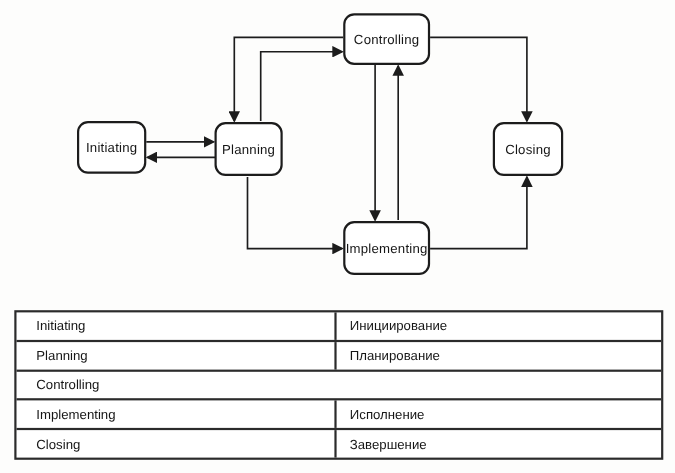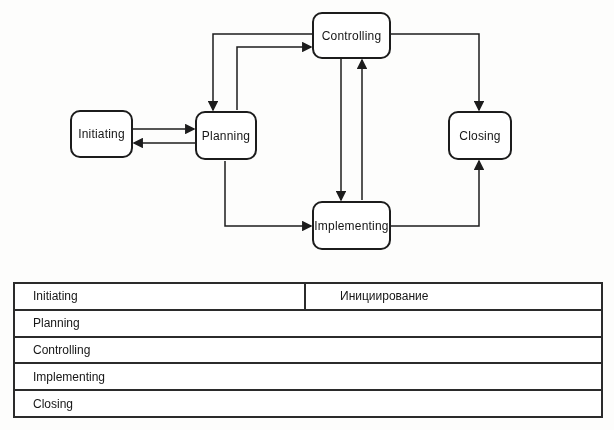--- a/index.html
+++ b/index.html
@@ -54,21 +54,21 @@
   }
   .xrow:first-child { border-top: none; }
   .xcell {
     display: flex;
     align-items: center;
     font-size: 12px;
     color: #161616;
     box-sizing: border-box;
   }
   .xcell-en { width: 289px; padding-left: 18px; }
-  .xcell-ru { flex: 1; padding-left: 34px; border-left: 2px solid #2b2b2b; }
+  .xcell-ru { flex: 1; padding-left: 12px; border-left: 2px solid #2b2b2b; }
 </style>
 </head>
 <body>
 
 <div class="canvas">
 
   <svg class="arrows" viewBox="0 0 614 430" xmlns="http://www.w3.org/2000/svg">
     <defs>
       <marker id="ah" viewBox="0 0 10 10" refX="8.5" refY="5" markerWidth="7" markerHeight="7" orient="auto-start-reverse">
         <path d="M0,0 L10,5 L0,10 z" fill="#1c1c1c"></path>
@@ -103,25 +103,28 @@
     <span>Closing</span>
   </div>
 
   <div class="xtable">
     <div class="xrow">
       <div class="xcell xcell-en">Initiating</div>
       <div class="xcell xcell-ru">Инициирование</div>
     </div>
     <div class="xrow">
       <div class="xcell xcell-en">Planning</div>
+      <div class="xcell xcell-ru">Планирование</div>
     </div>
     <div class="xrow">
       <div class="xcell xcell-en">Controlling</div>
     </div>
     <div class="xrow">
       <div class="xcell xcell-en">Implementing</div>
+      <div class="xcell xcell-ru">Исполнение</div>
     </div>
     <div class="xrow">
       <div class="xcell xcell-en">Closing</div>
+      <div class="xcell xcell-ru">Завершение</div>
     </div>
   </div>
 
 </div>
 
 </body></html>

